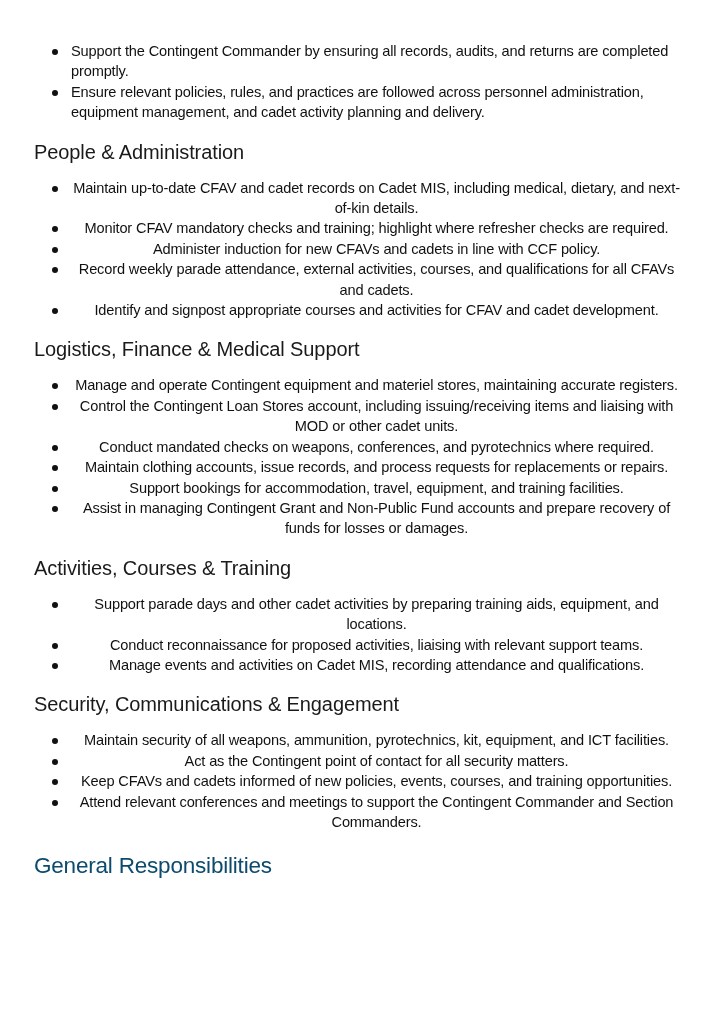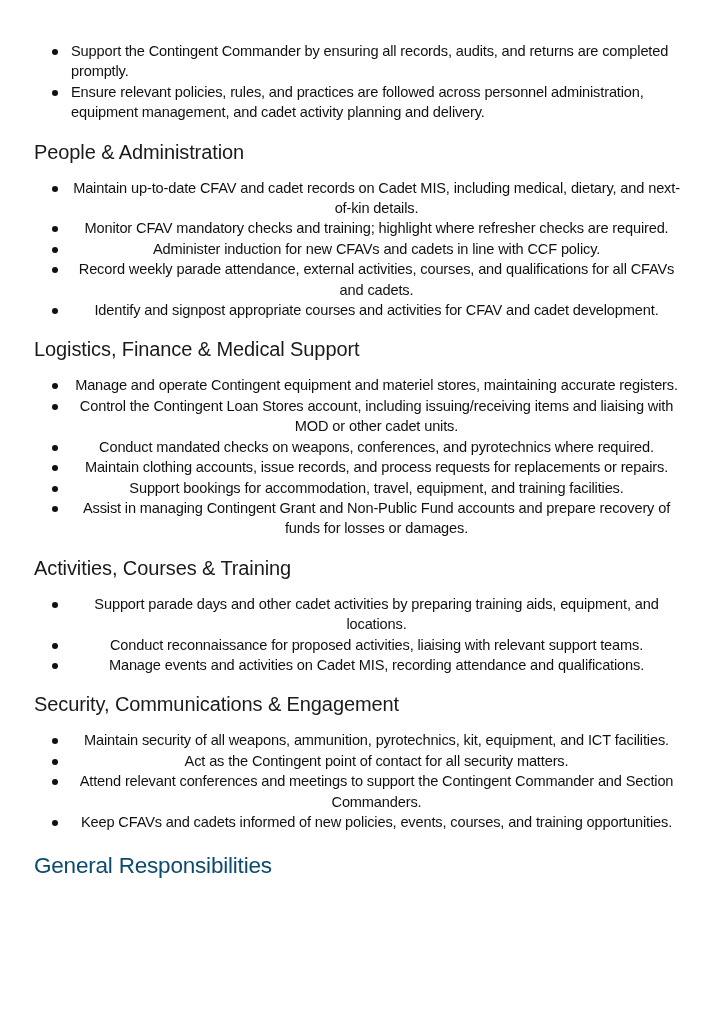--- a/index.html
+++ b/index.html
@@ -93,19 +93,19 @@
   <ul class="sec-list">
     <li><span class="bullet"></span><span>Support parade days and other cadet activities by preparing training aids, equipment, and locations.</span></li>
     <li><span class="bullet"></span><span>Conduct reconnaissance for proposed activities, liaising with relevant support teams.</span></li>
     <li><span class="bullet"></span><span>Manage events and activities on Cadet MIS, recording attendance and qualifications.</span></li>
   </ul>
 
   <h2 class="sec-head">Security, Communications &amp; Engagement</h2>
   <ul class="sec-list">
     <li><span class="bullet"></span><span>Maintain security of all weapons, ammunition, pyrotechnics, kit, equipment, and ICT facilities.</span></li>
     <li><span class="bullet"></span><span>Act as the Contingent point of contact for all security matters.</span></li>
+    <li><span class="bullet"></span><span>Keep CFAVs and cadets informed of new policies, events, courses, and training opportunities.</span></li>
     <li><span class="bullet"></span><span>Attend relevant conferences and meetings to support the Contingent Commander and Section Commanders.</span></li>
-    <li><span class="bullet"></span><span>Keep CFAVs and cadets informed of new policies, events, courses, and training opportunities.</span></li>
   </ul>
 
   <h1 class="gen-head">General Responsibilities</h1>
 
 </div>
 
 </body></html>

